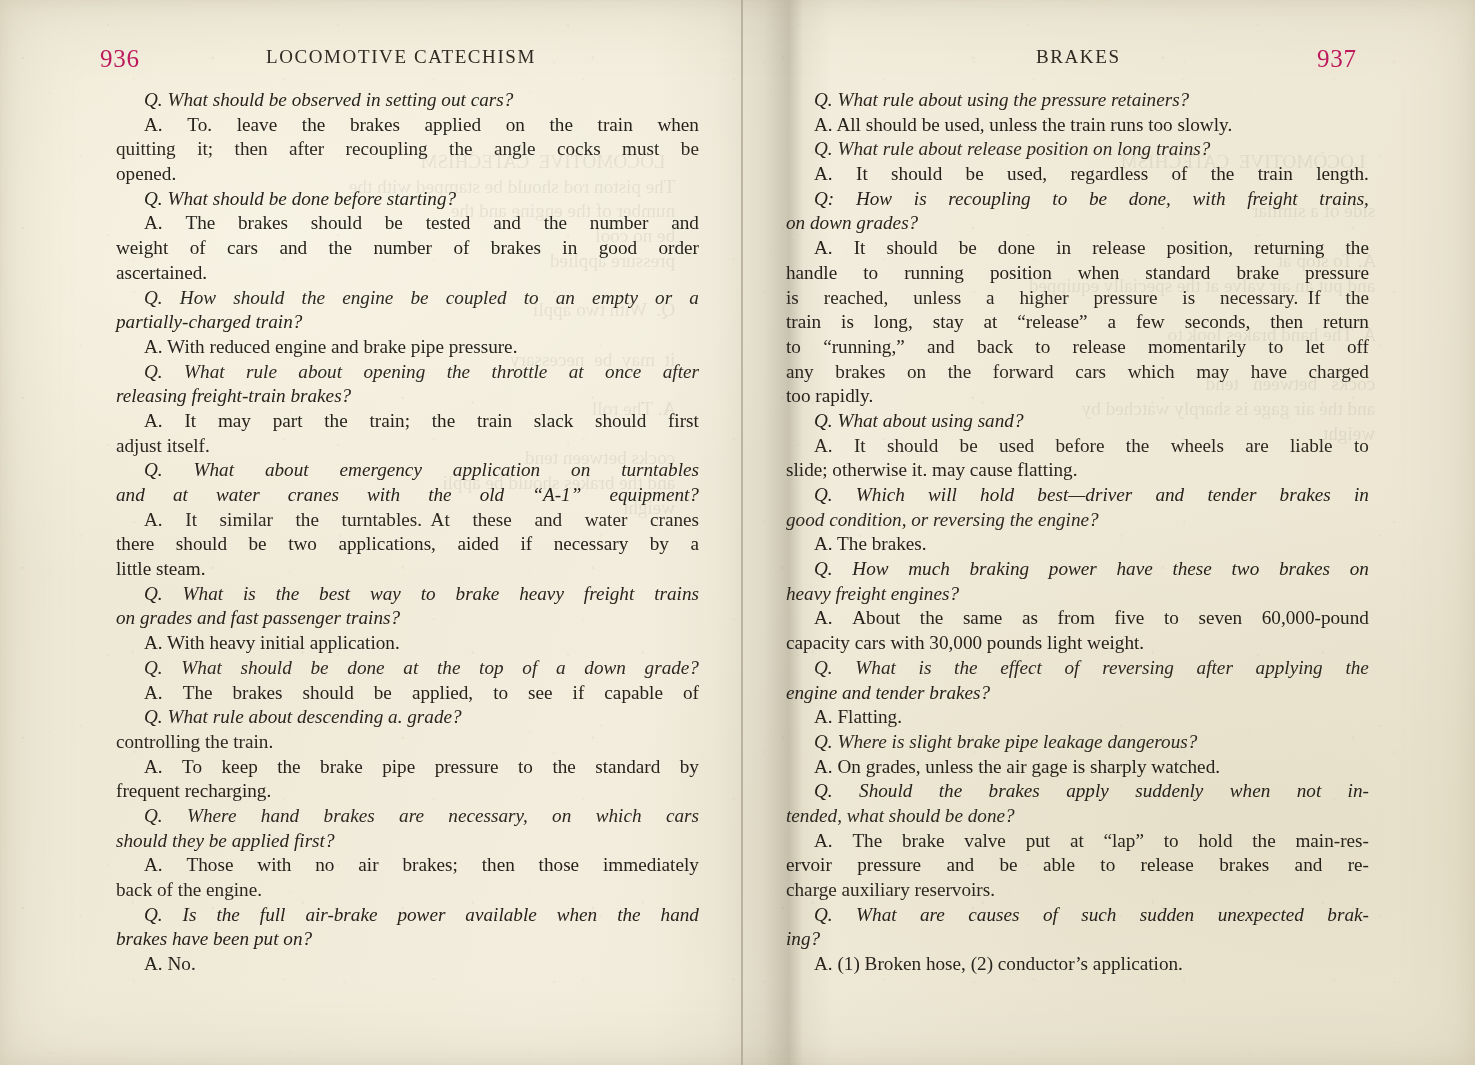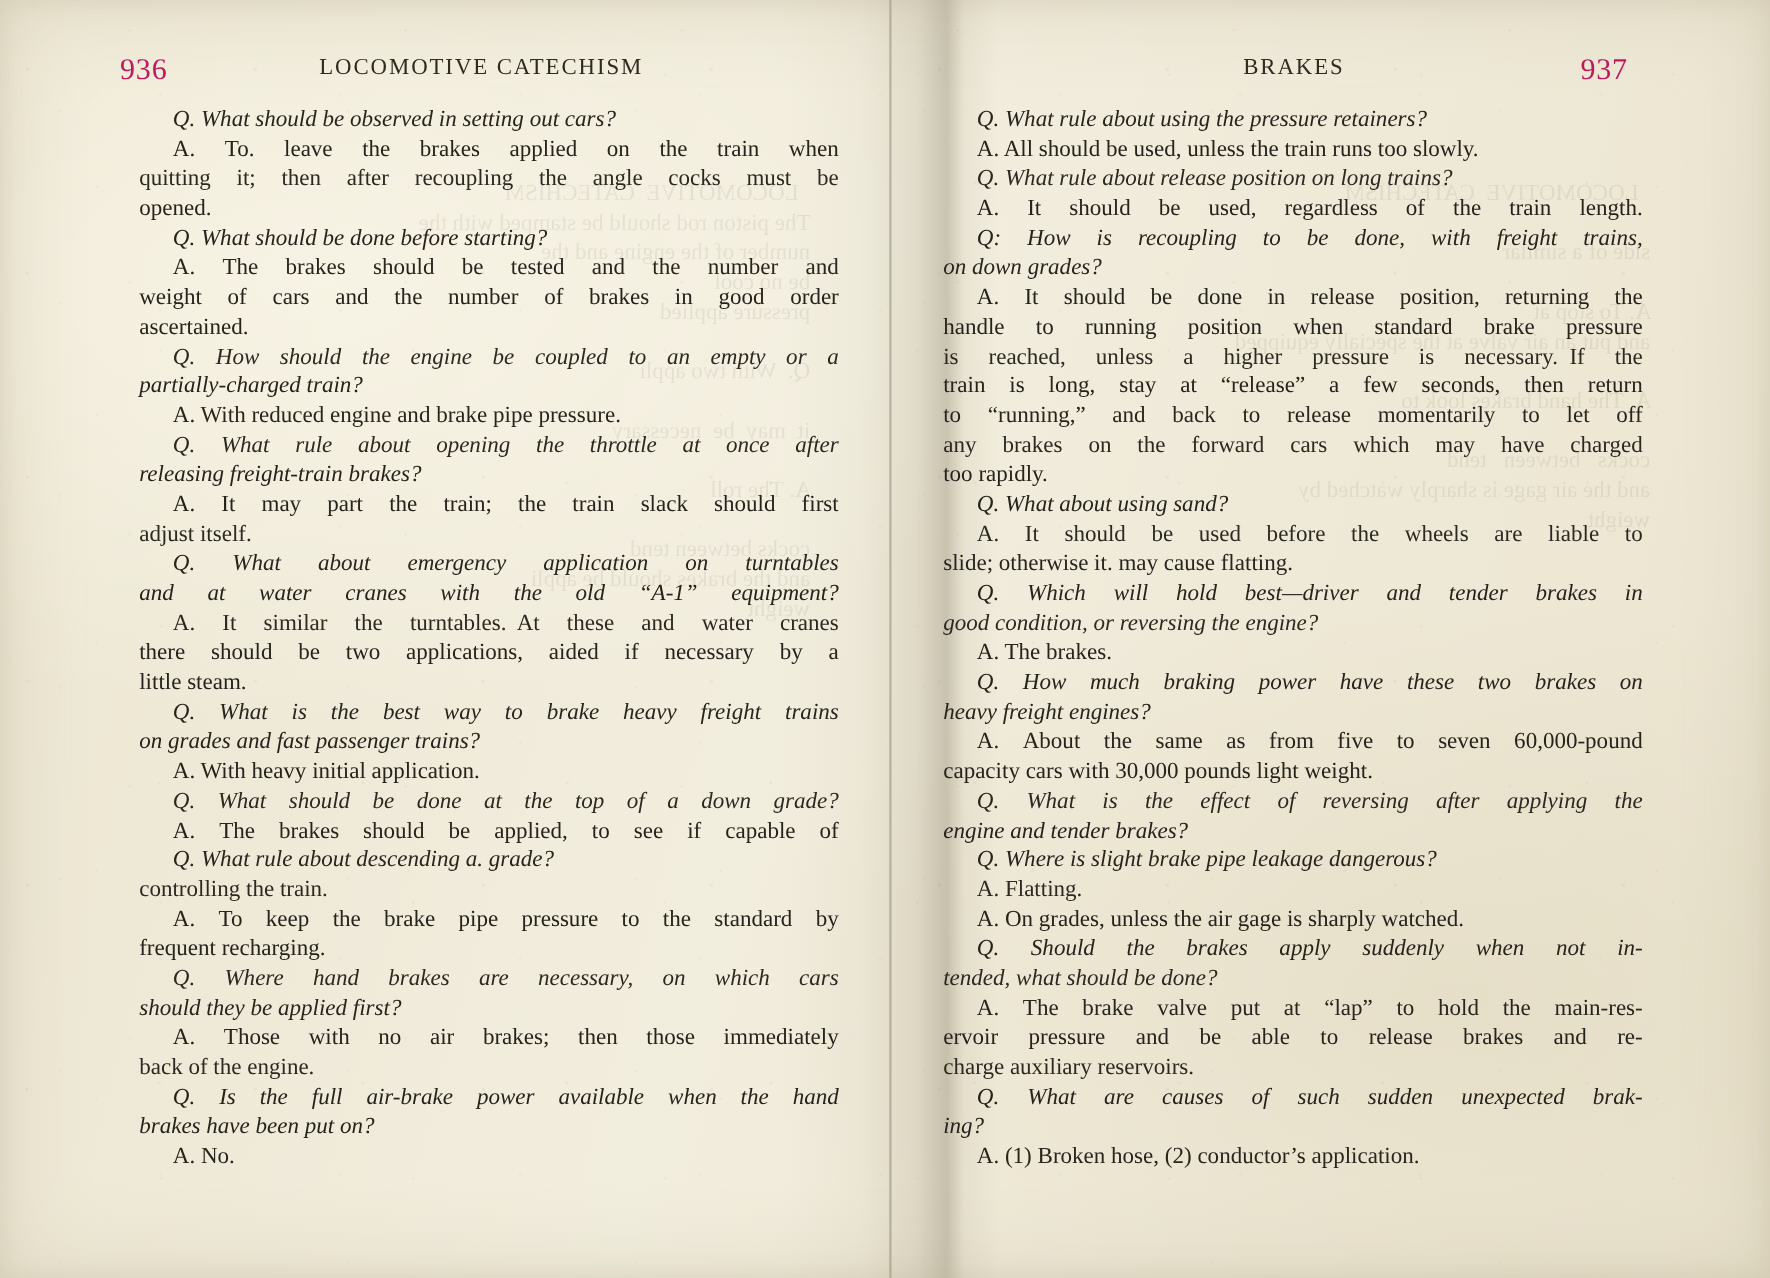--- a/index.html
+++ b/index.html
@@ -260,22 +260,22 @@
       <div class="ln a"><span>slide; otherwise it. may cause flatting.</span></div>
       <div class="ln q just ind"><span>Q.</span><span>Which</span><span>will</span><span>hold</span><span>best—driver</span><span>and</span><span>tender</span><span>brakes</span><span>in</span></div>
       <div class="ln q"><span>good condition, or reversing the engine?</span></div>
       <div class="ln a ind"><span>A. The brakes.</span></div>
       <div class="ln q just ind"><span>Q.</span><span>How</span><span>much</span><span>braking</span><span>power</span><span>have</span><span>these</span><span>two</span><span>brakes</span><span>on</span></div>
       <div class="ln q"><span>heavy freight engines?</span></div>
       <div class="ln a just ind"><span>A.</span><span>About</span><span>the</span><span>same</span><span>as</span><span>from</span><span>five</span><span>to</span><span>seven</span><span>60,000-pound</span></div>
       <div class="ln a"><span>capacity cars with 30,000 pounds light weight.</span></div>
       <div class="ln q just ind"><span>Q.</span><span>What</span><span>is</span><span>the</span><span>effect</span><span>of</span><span>reversing</span><span>after</span><span>applying</span><span>the</span></div>
       <div class="ln q"><span>engine and tender brakes?</span></div>
+      <div class="ln a ind"><span>A. Flatting.</span></div>
       <div class="ln q ind"><span>Q. Where is slight brake pipe leakage dangerous?</span></div>
-      <div class="ln a ind"><span>A. Flatting.</span></div>
       <div class="ln a ind"><span>A. On grades, unless the air gage is sharply watched.</span></div>
       <div class="ln q just ind"><span>Q.</span><span>Should</span><span>the</span><span>brakes</span><span>apply</span><span>suddenly</span><span>when</span><span>not</span><span>in-</span></div>
       <div class="ln q"><span>tended, what should be done?</span></div>
       <div class="ln a just ind"><span>A.</span><span>The</span><span>brake</span><span>valve</span><span>put</span><span>at</span><span>“lap”</span><span>to</span><span>hold</span><span>the</span><span>main-res-</span></div>
       <div class="ln a just"><span>ervoir</span><span>pressure</span><span>and</span><span>be</span><span>able</span><span>to</span><span>release</span><span>brakes</span><span>and</span><span>re-</span></div>
       <div class="ln a"><span>charge auxiliary reservoirs.</span></div>
       <div class="ln q just ind"><span>Q.</span><span>What</span><span>are</span><span>causes</span><span>of</span><span>such</span><span>sudden</span><span>unexpected</span><span>brak-</span></div>
       <div class="ln q"><span>ing?</span></div>
       <div class="ln a ind"><span>A. (1) Broken hose, (2) conductor’s application.</span></div>
     </div>

